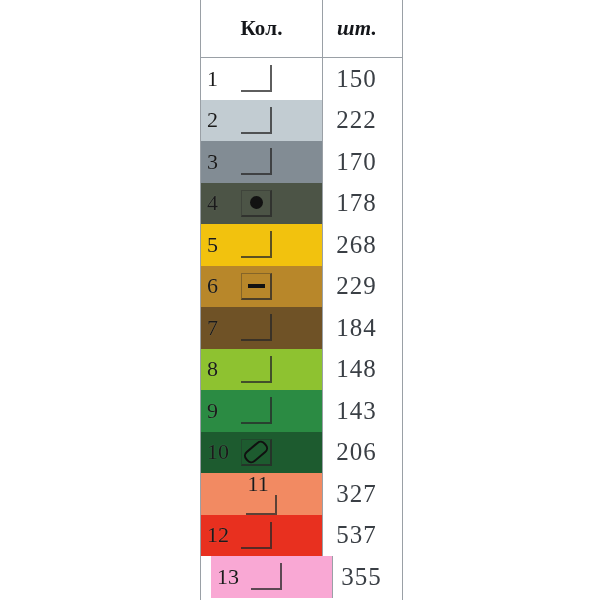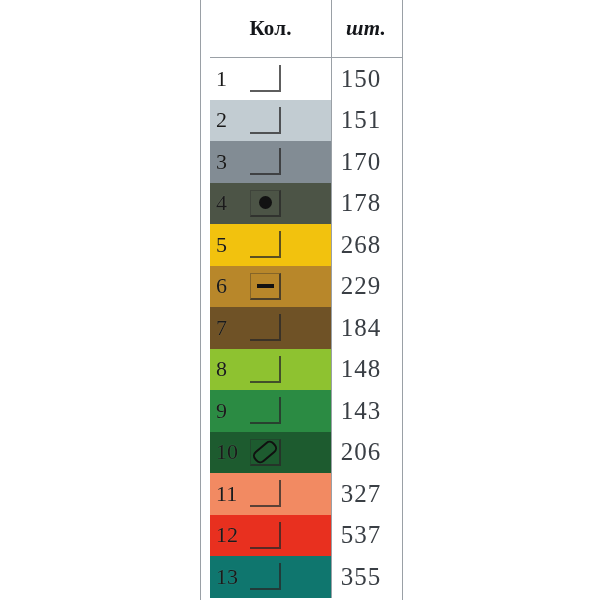--- a/index.html
+++ b/index.html
@@ -17,21 +17,20 @@
   #legend-table {
     position: absolute;
     left: 200px;
     top: 0px;
     width: 203px;
     height: 600px;
     box-sizing: border-box;
     border-left: 1px solid #9aa0a6;
     border-right: 1px solid #9aa0a6;
     background: #ffffff;
-    padding-left: 9px;
   }
 
   
   .header-row {
     display: flex;
     height: 58px;
     box-sizing: border-box;
     border-bottom: 1px solid #9aa0a6;
     background: #ffffff;
   }
@@ -158,21 +157,21 @@
         <div class="count-cell">
           <span class="count-text">150</span>
         </div>
       </div>
       <div class="legend-row">
         <div class="swatch-cell" style="background: rgb(194, 204, 210);">
           <span class="swatch-index">2</span>
           <div class="symbol-box"></div>
         </div>
         <div class="count-cell">
-          <span class="count-text">151</span>
+          <span class="count-text">222</span>
         </div>
       </div>
       <div class="legend-row">
         <div class="swatch-cell" style="background: rgb(130, 140, 148);">
           <span class="swatch-index">3</span>
           <div class="symbol-box"></div>
         </div>
         <div class="count-cell">
           <span class="count-text">170</span>
         </div>
@@ -240,39 +239,39 @@
           <span class="swatch-index">10</span>
           <div class="symbol-box with-top">
             <div class="sym-slash"></div>
           </div>
         </div>
         <div class="count-cell">
           <span class="count-text">206</span>
         </div>
       </div>
       <div class="legend-row">
-        <div class="swatch-cell" style="background: rgb(242, 138, 98);">
+        <div class="swatch-cell" style="background: rgb(242, 138, 98); flex-direction: column;">
           <span class="swatch-index">11</span>
           <div class="symbol-box"></div>
         </div>
         <div class="count-cell">
           <span class="count-text">327</span>
         </div>
       </div>
       <div class="legend-row">
         <div class="swatch-cell" style="background: rgb(232, 48, 31);">
           <span class="swatch-index">12</span>
           <div class="symbol-box"></div>
         </div>
         <div class="count-cell">
           <span class="count-text">537</span>
         </div>
       </div>
       <div class="legend-row">
-        <div class="swatch-cell" style="background: #0f766e;">
+        <div class="swatch-cell" style="background: #f9a8d4; margin-left: 10px;">
           <span class="swatch-index">13</span>
           <div class="symbol-box"></div>
         </div>
         <div class="count-cell">
           <span class="count-text">355</span>
         </div>
       </div>
     </div>
 
 </div>

